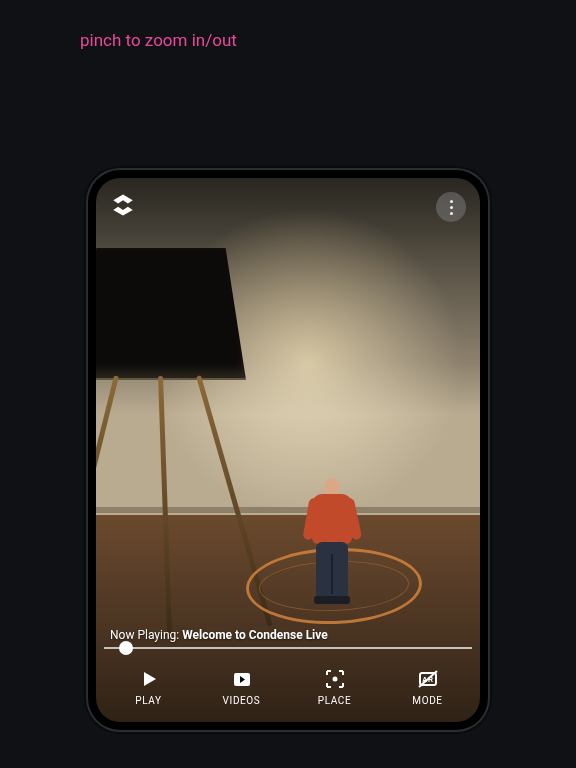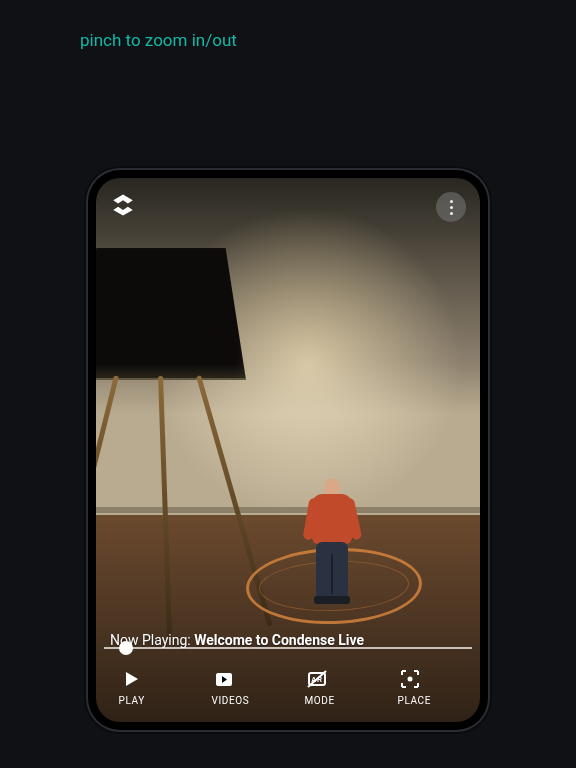--- a/index.html
+++ b/index.html
@@ -18,21 +18,21 @@
     top: 30px;
   }
   .title {
     font-size: 36px;
     font-weight: 900;
     letter-spacing: 1px;
     margin: 0 0 4px 0;
   }
   .subtitle {
     font-size: 17px;
-    color: #14b8a6;
+    color: #ec4899;
     margin: 0;
   }
 
   
   .device {
     position: absolute;
     left: 88px;
     top: 170px;
     width: 400px;
     height: 560px;
@@ -182,22 +182,22 @@
   }
   .kebab span{
     display:block; width:3px; height:3px; background:#eee;
     border-radius:50%; margin:1.5px 0;
   }
   .kebab .col{display:flex;flex-direction:column;}
 
   
   .nowplaying {
     position:absolute;
-    left:14px; bottom:74px;
-    font-size:14px;
+    left:14px; bottom:80px;
+    font-size:12px;
     text-shadow: 0 1px 2px rgba(0,0,0,.6);
     text-align: right;
   }
   .nowplaying .strong{ font-weight:700; }
 
   
   .progress {
     position:absolute;
     left:8px; right:8px; bottom:66px;
     height:16px;
@@ -219,21 +219,21 @@
   .toolbar{
     position:absolute;
     left:0; right:0; bottom:0;
     height:60px;
     display:flex;
     justify-content:space-around;
     align-items:center;
     padding:0 6px 6px;
   }
   .tool{
-    display:flex; flex-direction:column; 
+    display:flex; flex-direction:column; align-items:center;
     width:60px;
     color:#fff;
     font-size:10px;
     letter-spacing:.6px;
     cursor:pointer;
   }
   .tool svg{ width:24px; height:24px; margin-bottom:4px; fill:none; stroke:#fff; stroke-width:2;}
   .tool .lbl{ text-transform:uppercase; }
 </style>
 </head>
@@ -307,31 +307,31 @@
       <div class="tool">
         <svg viewBox="0 0 24 24">
           <rect x="4" y="6" width="16" height="13" rx="2" fill="#fff" stroke="none"></rect>
           <path d="M10 9l5 3.5L10 16z" fill="#000" stroke="none"></path>
         </svg>
         <span class="lbl">VIDEOS</span>
       </div>
 
       <div class="tool">
         <svg viewBox="0 0 24 24">
+          <path d="M4 4h4M4 4v4 M20 4h-4M20 4v4 M4 20h4M4 20v-4 M20 20h-4M20 20v-4" stroke="#fff"></path>
+          <circle cx="12" cy="12" r="2.5" fill="#fff" stroke="none"></circle>
+        </svg>
+        <span class="lbl">PLACE</span>
+      </div>
+
+      <div class="tool">
+        <svg viewBox="0 0 24 24">
           <rect x="4" y="6" width="16" height="12" rx="2" stroke="#fff" fill="none"></rect>
           <text x="12" y="15" text-anchor="middle" font-size="7" fill="#fff" stroke="none" font-family="Arial" font-weight="700">AR</text>
           <line x1="3" y1="20" x2="21" y2="4" stroke="#fff"></line>
         </svg>
         <span class="lbl">MODE</span>
       </div>
 
-      <div class="tool">
-        <svg viewBox="0 0 24 24">
-          <path d="M4 4h4M4 4v4 M20 4h-4M20 4v4 M4 20h4M4 20v-4 M20 20h-4M20 20v-4" stroke="#fff"></path>
-          <circle cx="12" cy="12" r="2.5" fill="#fff" stroke="none"></circle>
-        </svg>
-        <span class="lbl">PLACE</span>
-      </div>
-
     </div>
 
   </div>
 </div>
 
 </body></html>

